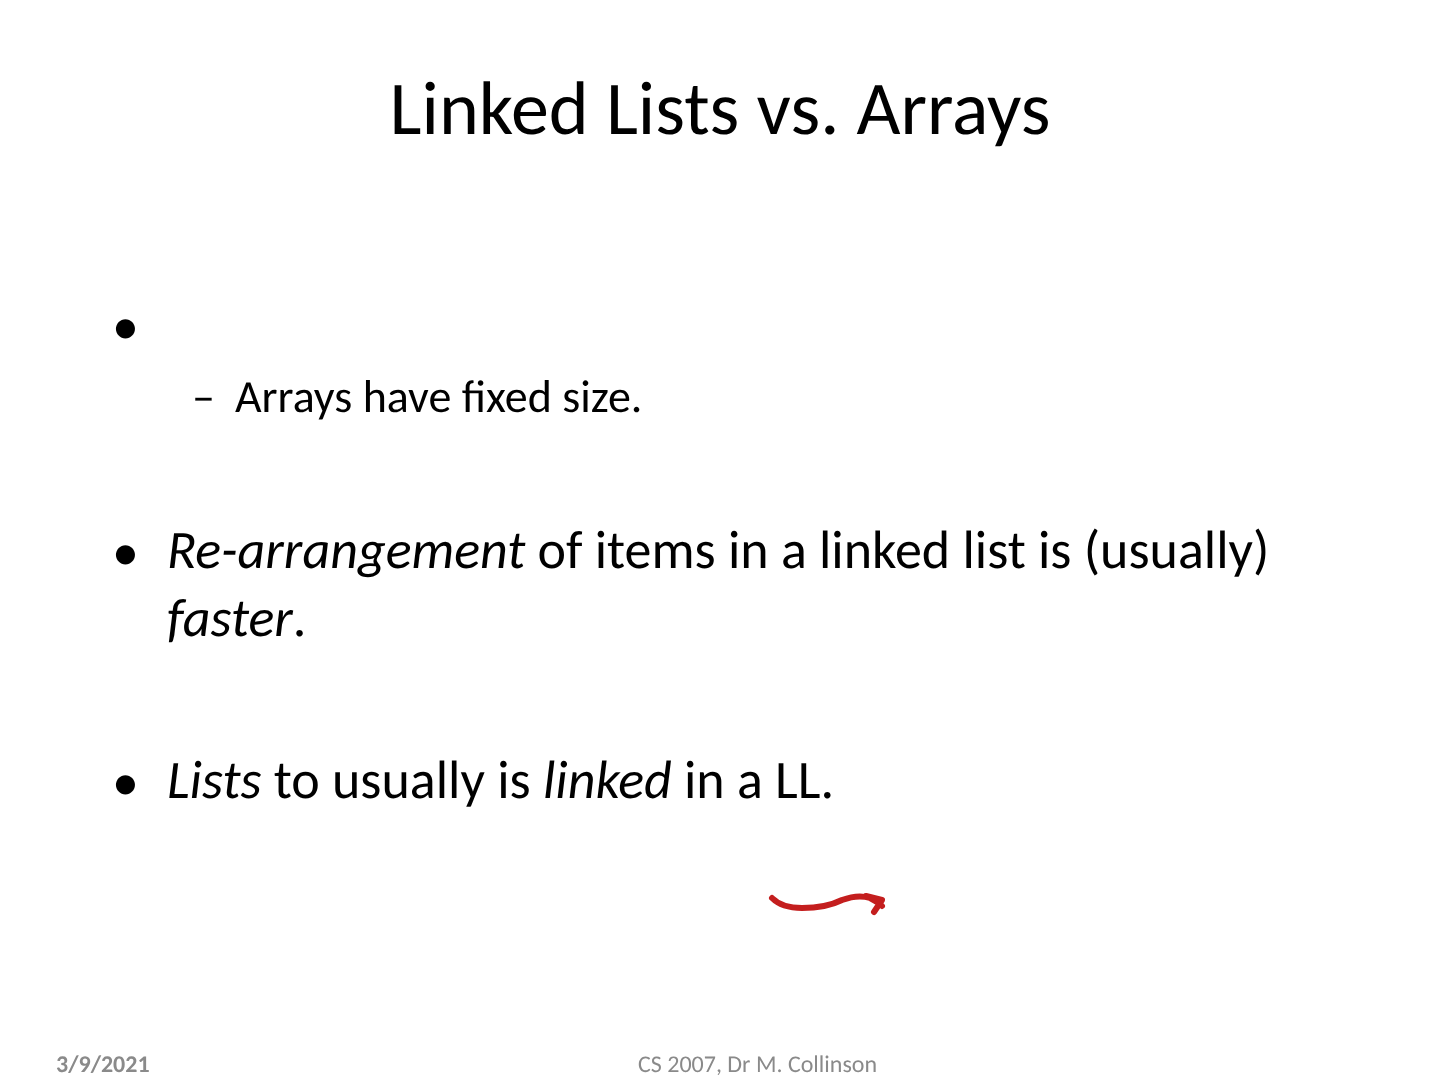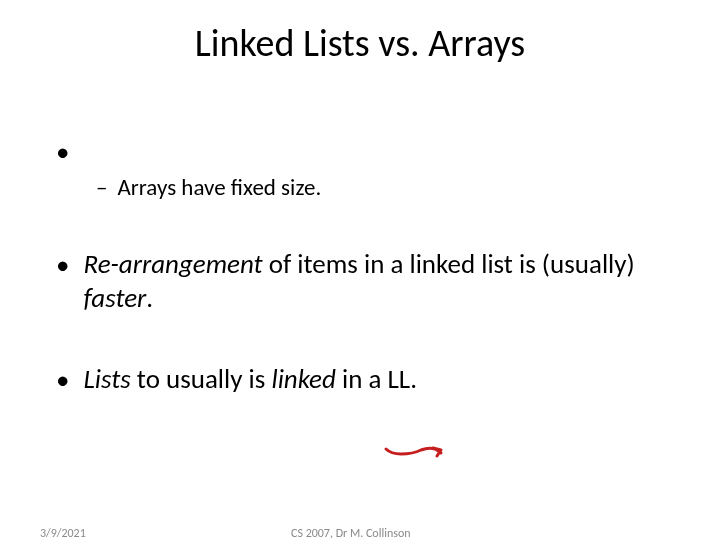--- a/index.html
+++ b/index.html
@@ -19,20 +19,21 @@
     .slide {
       width: 100%;
       height: 100%;
       padding: 20px 52px 30px 52px;
       position: relative;
     }
     .title {
       font-size: 38px;
       font-weight: 400;
       text-align: center;
+      margin-top: 12px;
       margin-bottom: 68px;
     }
     .bullet-1 {
       display: flex;
       align-items: flex-start;
       font-size: 27px;
       margin-bottom: 4px;
     }
     .bullet-1 .dot {
       margin-right: 14px;
@@ -81,25 +82,26 @@
       position: absolute;
       bottom: 14px;
       left: 0;
       width: 100%;
       display: flex;
       font-size: 12px;
       color: #8a8a8a;
     }
     .footer-date {
       position: absolute;
-      left: 40px;
+      left: 28px;
+      font-weight: bold;
     }
     .footer-course {
       position: absolute;
-      left: 291px;
+      left: 319px;
     }
     .annotation {
       position: absolute;
       left: 383px;
       top: 445px;
       width: 62px;
       height: 14px;
       pointer-events: none;
     }
   </style>

